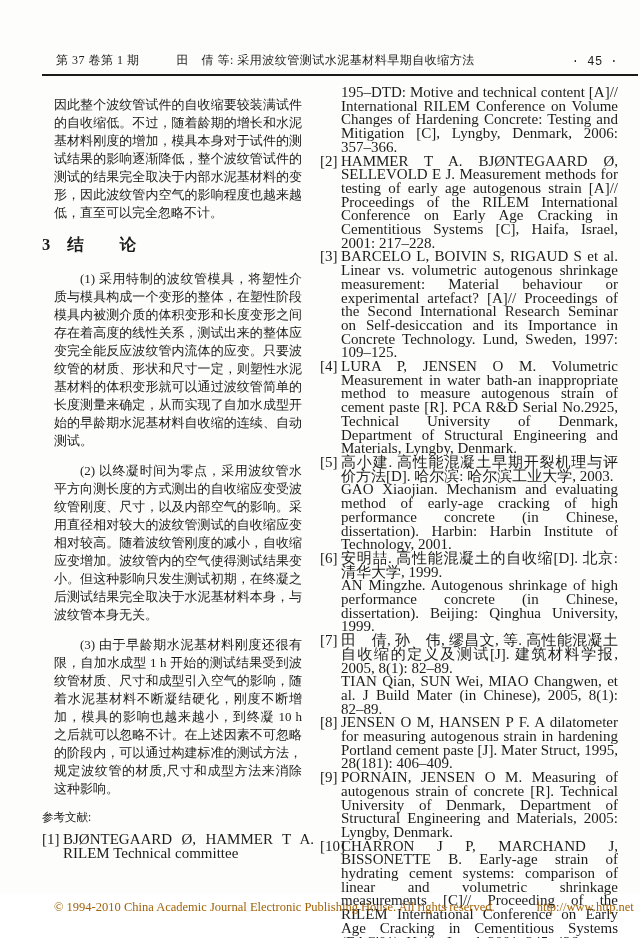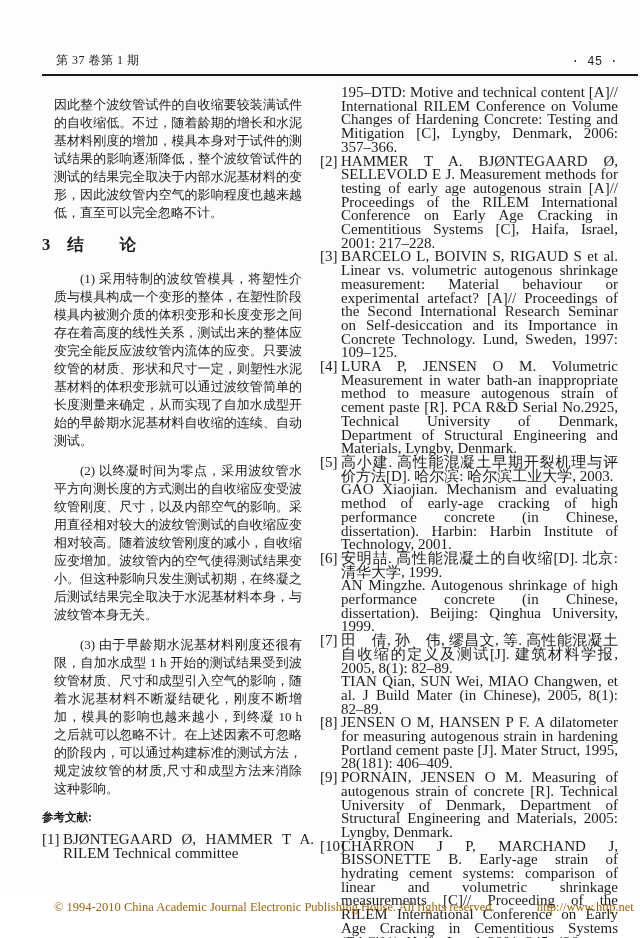--- a/index.html
+++ b/index.html
@@ -60,21 +60,21 @@
     margin: 12px 0 14px 0;
     font-size: 16.5px;
     font-weight: bold;
     letter-spacing: 1px;
   }
   .section-number { margin-right: 16px; }
 
   .references-heading {
     margin-top: 10px;
     font-size: 11.5px;
-    font-weight: bold;
+    font-weight: normal;
   }
 
   
   .ref {
     position: relative;
     padding-left: 21px;
     font-size: 15px;
     line-height: 13.7px;
     text-align: justify;
   }
@@ -98,20 +98,21 @@
   }
   .footer-copyright { margin-right: 42px; }
 </style>
 </head>
 <body>
 
 <div class="page">
 
   <div class="page-header">
     <span class="volume-issue">第 37 卷第 1 期</span>
+    <span class="running-title">田　倩 等: 采用波纹管测试水泥基材料早期自收缩方法</span>
     <span class="page-number">· 45 ·</span>
   </div>
 
   <div class="col-left">
     <p class="body-para">因此整个波纹管试件的自收缩要较装满试件的自收缩低。不过，随着龄期的增长和水泥基材料刚度的增加，模具本身对于试件的测试结果的影响逐渐降低，整个波纹管试件的测试的结果完全取决于内部水泥基材料的变形，因此波纹管内空气的影响程度也越来越低，直至可以完全忽略不计。</p>
 
     <div class="section-heading">
       <span class="section-number">3</span><span>结　　论</span>
     </div>
 

